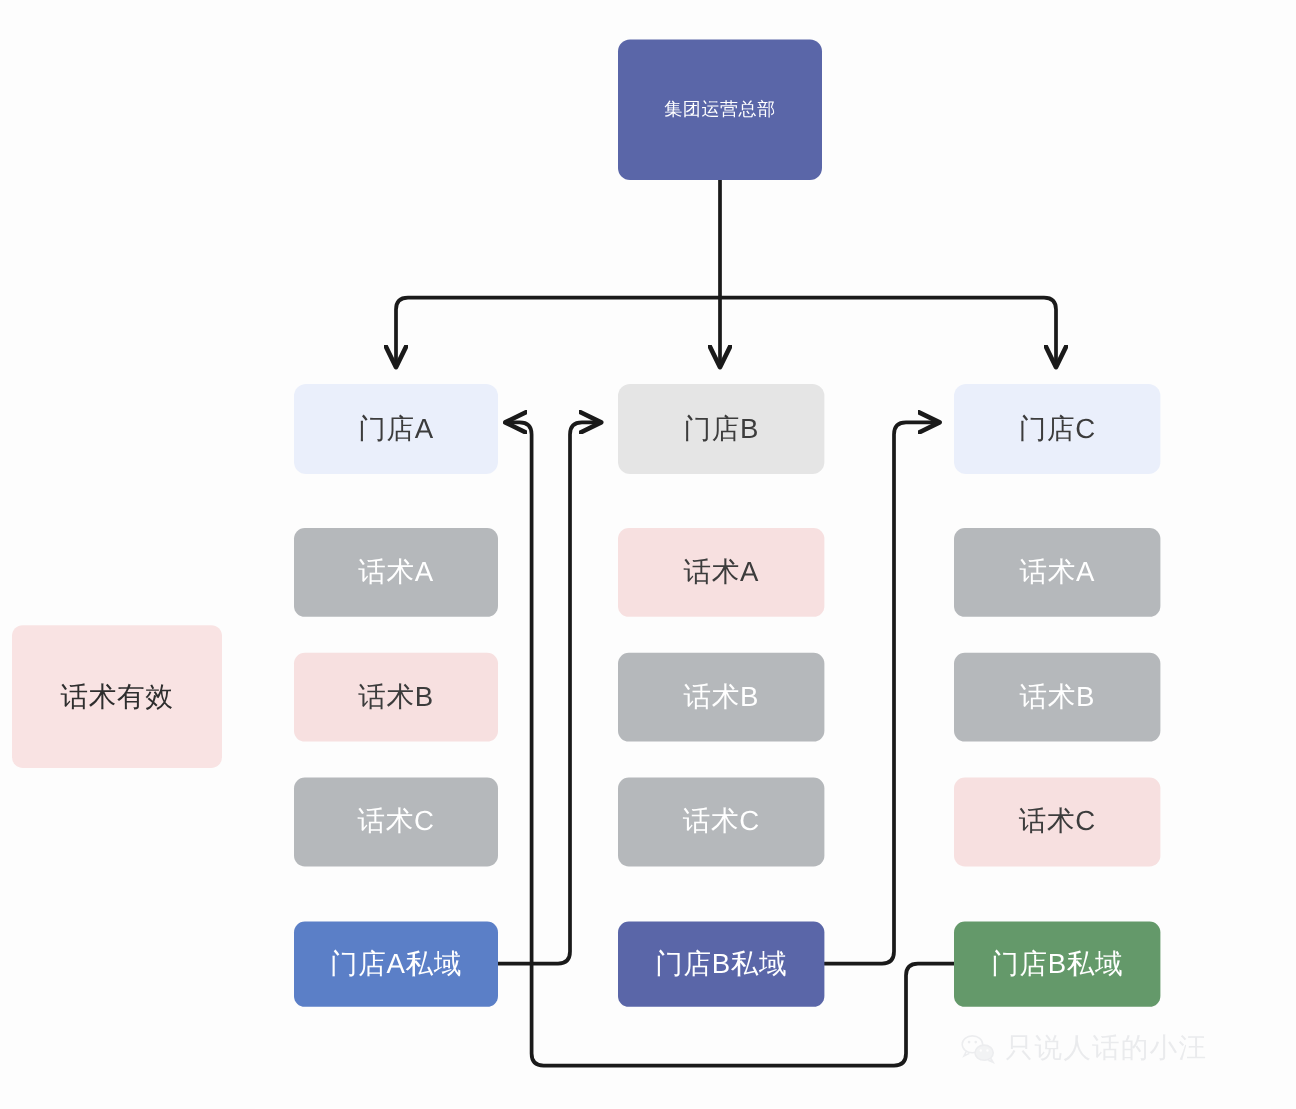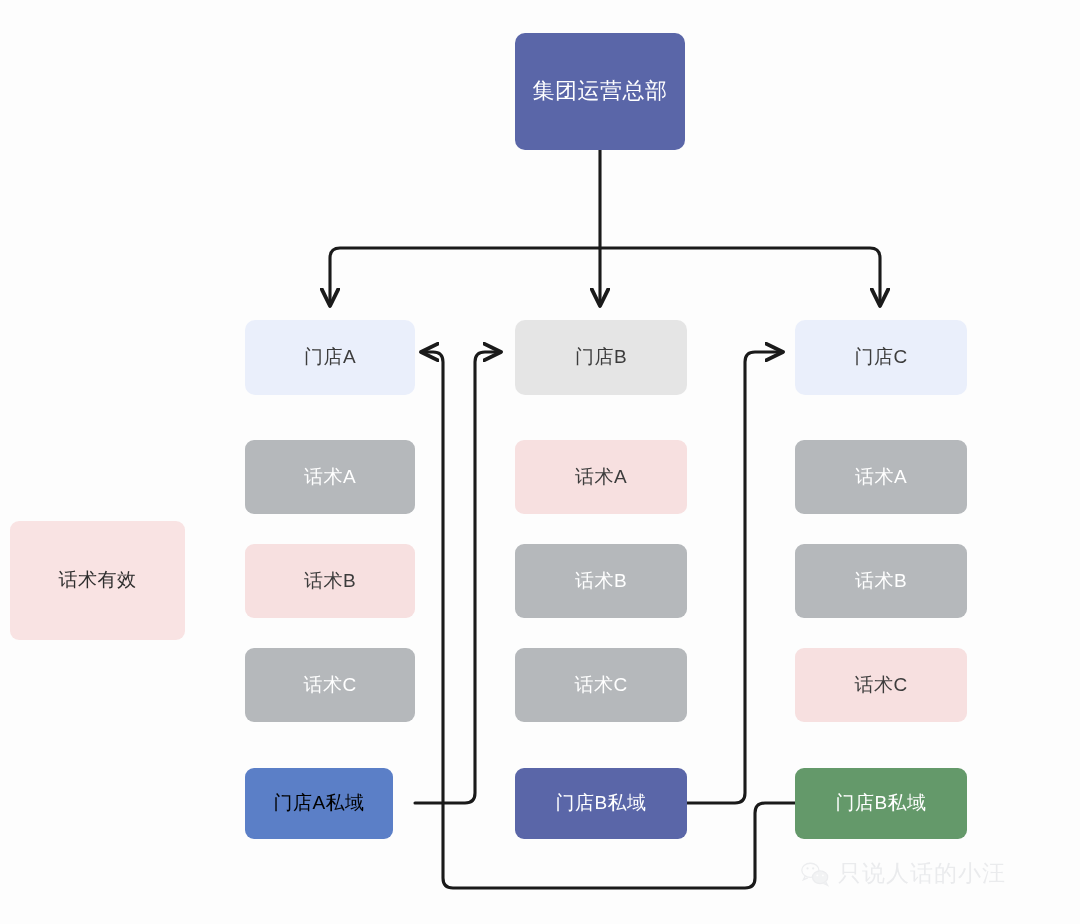--- a/index.html
+++ b/index.html
@@ -18,29 +18,29 @@
     background: #fdfdfd;
     overflow: hidden;
   }
   .node {
     position: absolute;
     display: flex;
     align-items: center;
     justify-content: center;
     box-sizing: border-box;
     border-radius: 8px;
-    font-size: 19px;
+    font-size: 23px;
     letter-spacing: 0.5px;
     text-align: center;
     line-height: 1.3;
     user-select: none;
   }
   .node.root {
     border-radius: 10px;
-    font-size: 22px;
+    font-size: 15px;
   }
   .node.store { border-radius: 10px; }
   .node.script { border-radius: 9px; }
   .node.domain { border-radius: 9px; }
   .node.legend { border-radius: 9px; }
 
   #edges {
     position: absolute;
     left: 0;
     top: 0;
@@ -116,21 +116,21 @@
   </div>
   <div class="node script" style="left:245px; top:440px; width:170px; height:74px; background:#b5b8bb; color:#ffffff;">
     <span>话术A</span>
   </div>
   <div class="node script" style="left:245px; top:544px; width:170px; height:74px; background:#f7e0e0; color:#3c3c3c;">
     <span>话术B</span>
   </div>
   <div class="node script" style="left:245px; top:648px; width:170px; height:74px; background:#b5b8bb; color:#ffffff;">
     <span>话术C</span>
   </div>
-  <div class="node domain" style="left:245px; top:768px; width:148px; height:71px; background:#5b7fc7; color:#000000;">
+  <div class="node domain" style="left:245px; top:768px; width:170px; height:71px; background:#5b7fc7; color:#ffffff;">
     <span>门店A私域</span>
   </div>
 
   <div class="node store" style="left:515px; top:320px; width:172px; height:75px; background:#e5e5e5; color:#3c3c3c;">
     <span>门店B</span>
   </div>
   <div class="node script" style="left:515px; top:440px; width:172px; height:74px; background:#f7e0e0; color:#3c3c3c;">
     <span>话术A</span>
   </div>
   <div class="node script" style="left:515px; top:544px; width:172px; height:74px; background:#b5b8bb; color:#ffffff;">

